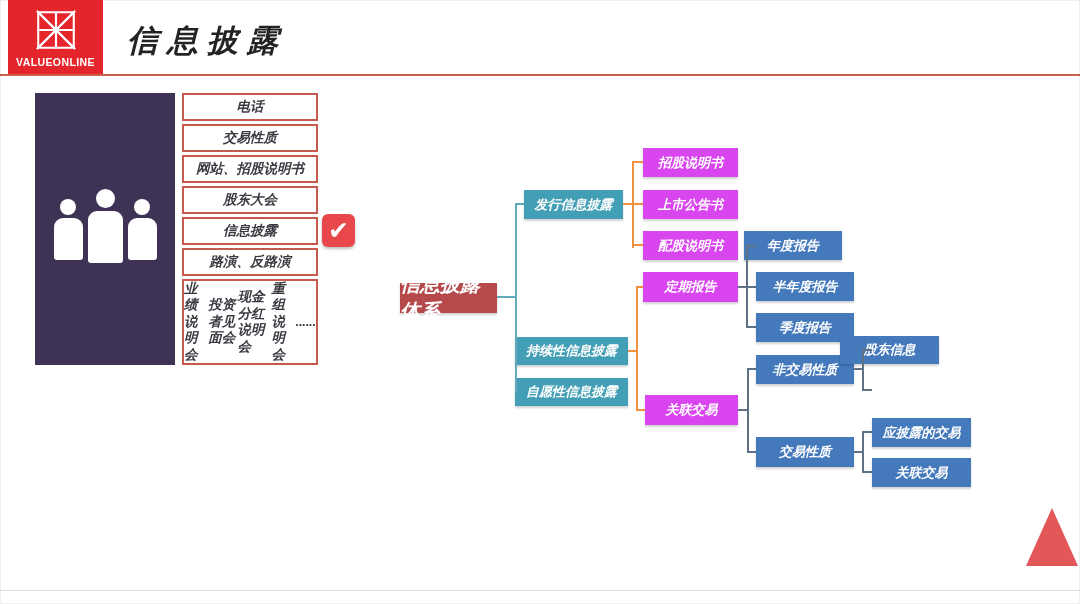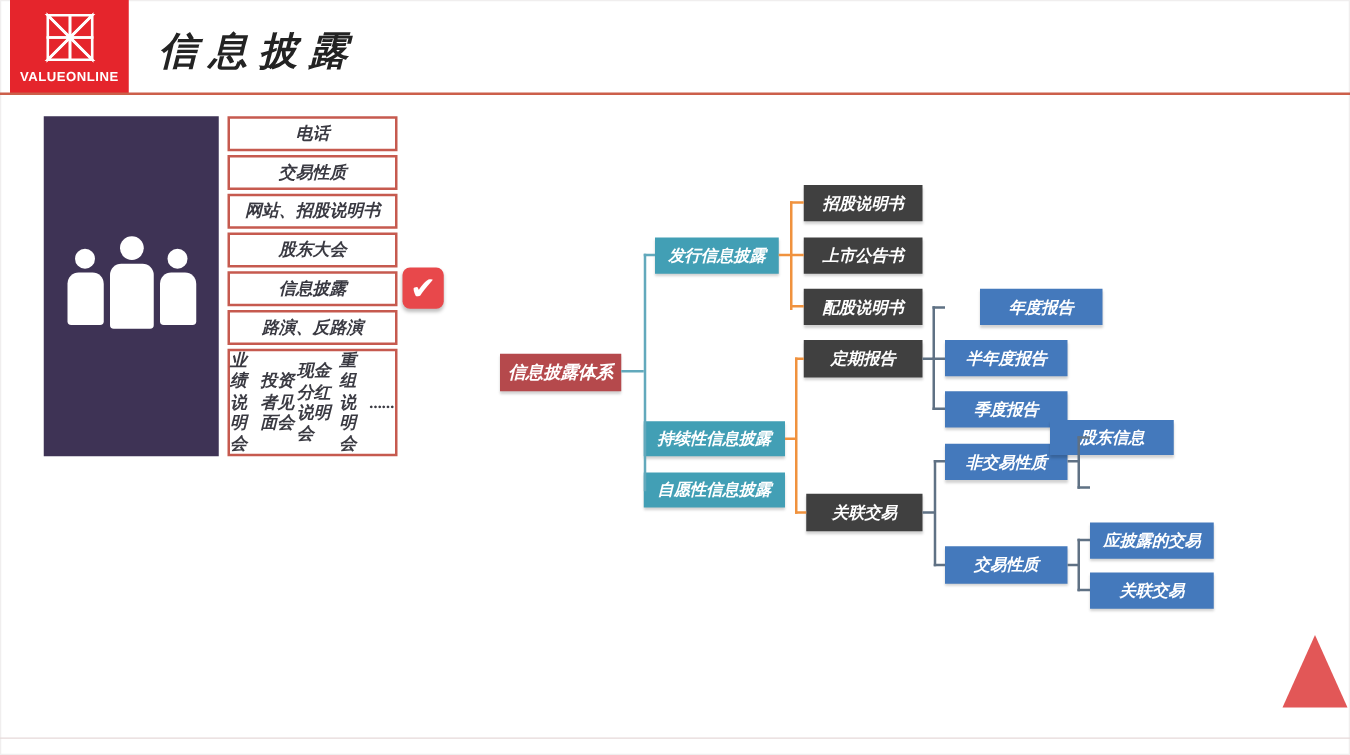--- a/index.html
+++ b/index.html
@@ -28,21 +28,21 @@
            display:flex;align-items:center;justify-content:center;font-size:13.5px;color:#3a3a42;}
   .meetings{left:182px;top:279px;width:136px;height:86px;background:#fff;border:2px solid #c65a4f;box-sizing:border-box;
             display:flex;flex-direction:row;align-items:center;justify-content:center;font-size:13.5px;color:#3a3a42;line-height:16.5px;}
   .check-badge{left:322px;top:214px;width:33px;height:33px;background:#e8484b;border-radius:6px;
                display:flex;align-items:center;justify-content:center;color:#fff;font-size:25px;box-shadow:0 2px 3px rgba(0,0,0,.25);}
 
   
   .node{color:#fff;font-size:13px;display:flex;align-items:center;justify-content:center;box-shadow:0 2px 2px rgba(0,0,0,.18);}
   .n-red{background:#b5494c;}
   .n-teal{background:#429fb5;}
-  .n-orange{background:#404040;}
+  .n-orange{background:#d946ef;}
   .n-blue{background:#4479bc;}
 
   
   .cl{position:absolute;}
   .c-teal{background:#62a9bc;}
   .c-orange{background:#f0923e;}
   .c-gray{background:#5f7184;}
 
   .corner-triangle{left:1026px;top:508px;width:0;height:0;border-left:26px solid transparent;border-right:26px solid transparent;border-bottom:58px solid #e25757;}
   .bottom-line{left:0;top:590px;width:1080px;height:1px;background:#e6d9d9;}
@@ -109,33 +109,33 @@
     <div>投资者见面会</div>
     <div>现金分红说明会</div>
     <div>重组说明会</div>
     <div>......</div>
   </div>
 
   <div class="abs check-badge">
     <span>✔</span>
   </div>
 
-  <div class="abs node n-red calli" style="left:400px;top:283px;width:97px;height:30px;font-size:14px">信息披露体系</div>
+  <div class="abs node n-red calli" style="left:400px;top:283px;width:97px;height:30px;font-size:20px">信息披露体系</div>
 
   <div class="abs node n-teal calli" style="left:524px;top:190px;width:99px;height:29px">发行信息披露</div>
   <div class="abs node n-teal calli" style="left:515px;top:337px;width:113px;height:28px">持续性信息披露</div>
   <div class="abs node n-teal calli" style="left:515px;top:378px;width:113px;height:28px">自愿性信息披露</div>
 
   <div class="abs node n-orange calli" style="left:643px;top:148px;width:95px;height:29px">招股说明书</div>
   <div class="abs node n-orange calli" style="left:643px;top:190px;width:95px;height:29px">上市公告书</div>
   <div class="abs node n-orange calli" style="left:643px;top:231px;width:95px;height:29px">配股说明书</div>
   <div class="abs node n-orange calli" style="left:643px;top:272px;width:95px;height:30px">定期报告</div>
   <div class="abs node n-orange calli" style="left:645px;top:395px;width:93px;height:30px">关联交易</div>
 
-  <div class="abs node n-blue calli" style="left:784px;top:231px;width:98px;height:29px">年度报告</div>
+  <div class="abs node n-blue calli" style="left:744px;top:231px;width:98px;height:29px">年度报告</div>
   <div class="abs node n-blue calli" style="left:756px;top:272px;width:98px;height:29px">半年度报告</div>
   <div class="abs node n-blue calli" style="left:756px;top:313px;width:98px;height:29px">季度报告</div>
   <div class="abs node n-blue calli" style="left:756px;top:355px;width:98px;height:29px">非交易性质</div>
   <div class="abs node n-blue calli" style="left:756px;top:437px;width:98px;height:30px">交易性质</div>
 
   <div class="abs node n-blue calli" style="left:840px;top:336px;width:99px;height:28px">股东信息</div>
   <div class="abs node n-blue calli" style="left:872px;top:418px;width:99px;height:29px">应披露的交易</div>
   <div class="abs node n-blue calli" style="left:872px;top:458px;width:99px;height:29px">关联交易</div>
 
   <div class="cl c-teal" style="left:497px;top:296px;width:18px;height:2px"></div>

